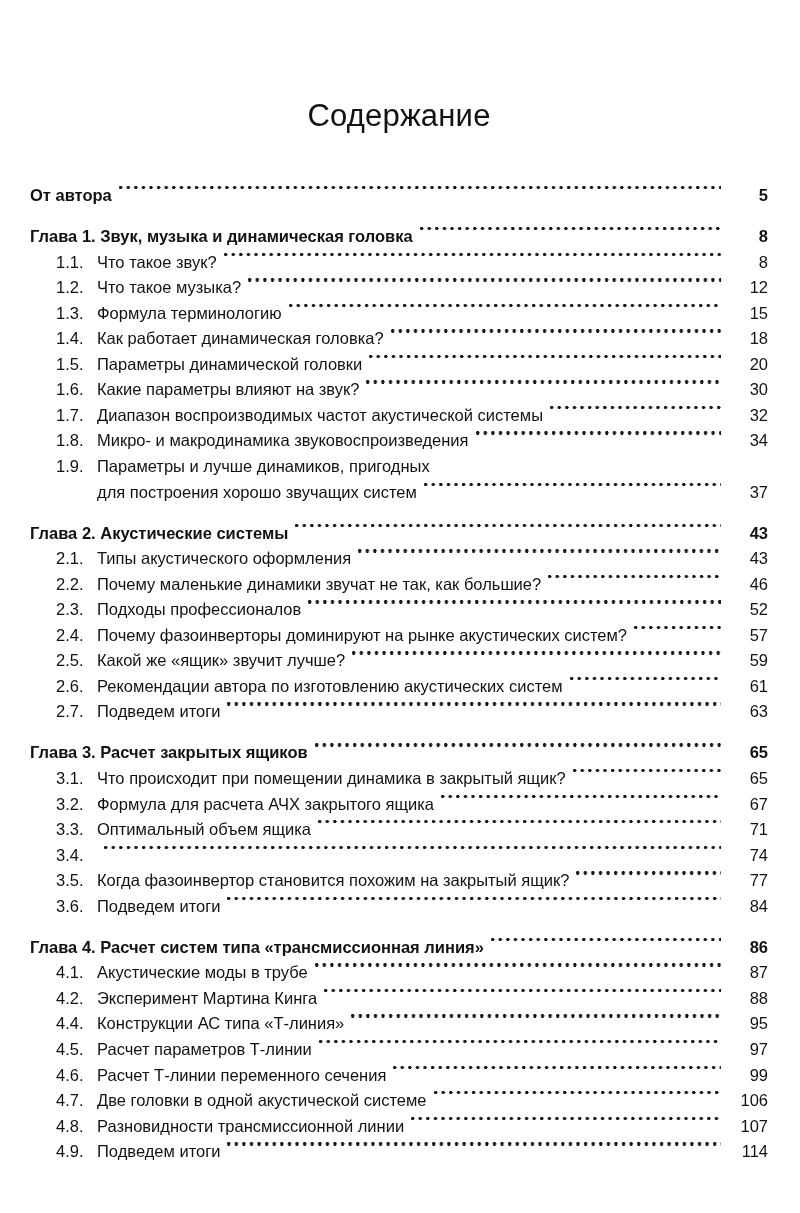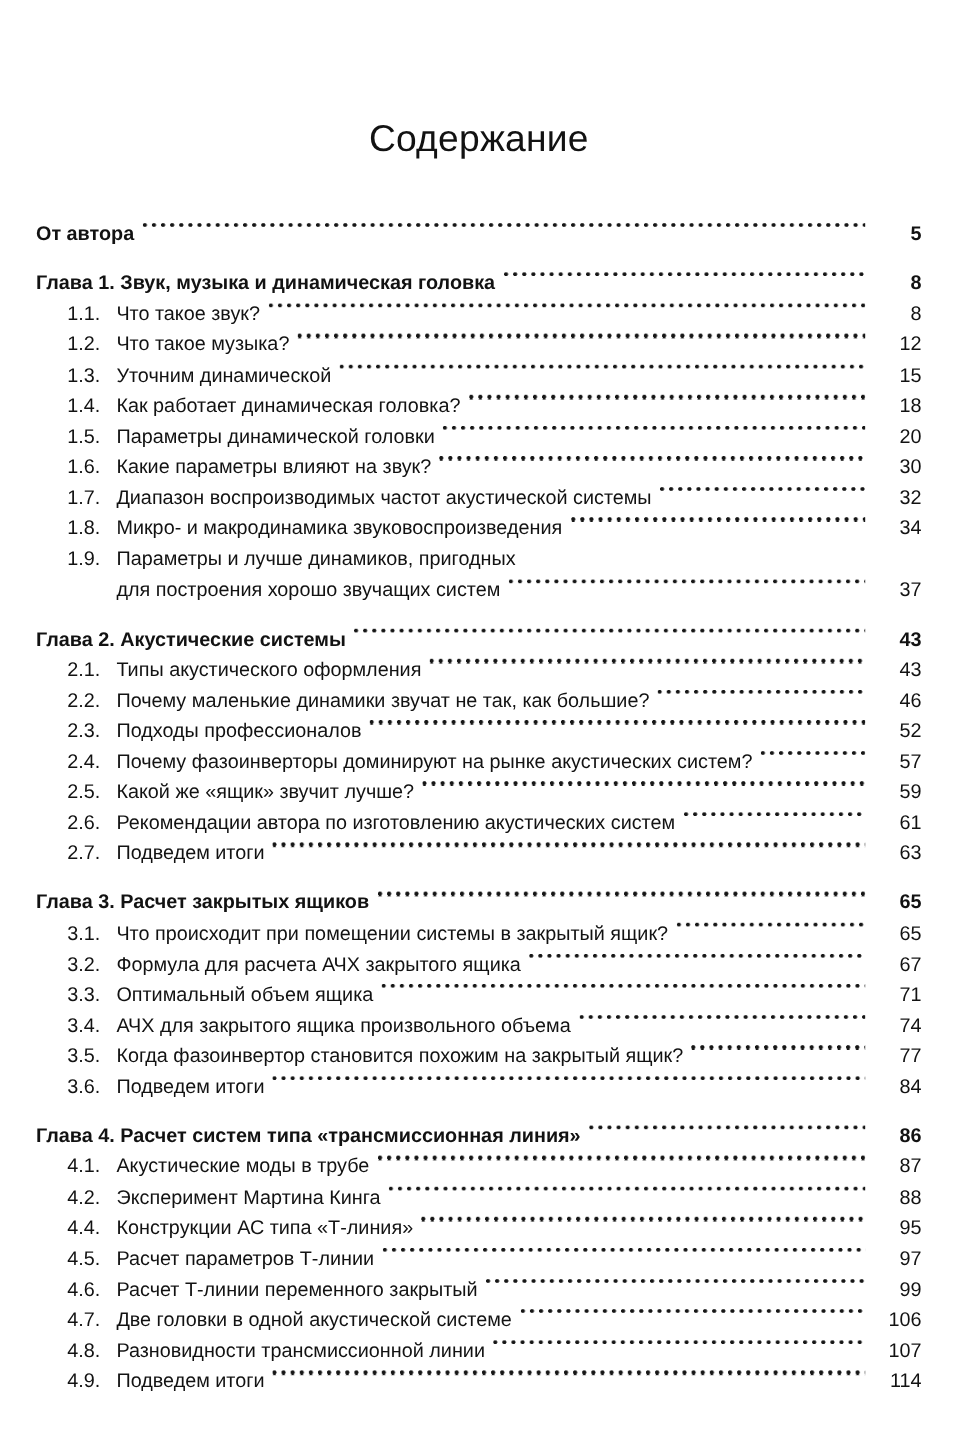--- a/index.html
+++ b/index.html
@@ -95,21 +95,21 @@
     <span class="pg">8</span>
   </div>
       <div class="row item">
     <span class="num">1.2.</span>
     <span class="label">Что такое музыка?</span>
     <span class="leader"></span>
     <span class="pg">12</span>
   </div>
       <div class="row item">
     <span class="num">1.3.</span>
-    <span class="label">Уточним динамической</span>
+    <span class="label">Формула терминологию</span>
     <span class="leader"></span>
     <span class="pg">15</span>
   </div>
       <div class="row item">
     <span class="num">1.4.</span>
     <span class="label">Как работает динамическая головка?</span>
     <span class="leader"></span>
     <span class="pg">18</span>
   </div>
       <div class="row item">
@@ -197,39 +197,38 @@
     <span class="pg">63</span>
   </div>
       <div class="row head">
 
     <span class="label">Глава 3. Расчет закрытых ящиков</span>
     <span class="leader"></span>
     <span class="pg">65</span>
   </div>
       <div class="row item">
     <span class="num">3.1.</span>
-    <span class="label">Что происходит при помещении системы в закрытый ящик?</span>
+    <span class="label">Что происходит при помещении динамика в закрытый ящик?</span>
     <span class="leader"></span>
     <span class="pg">65</span>
   </div>
       <div class="row item">
     <span class="num">3.2.</span>
     <span class="label">Формула для расчета АЧХ закрытого ящика</span>
     <span class="leader"></span>
     <span class="pg">67</span>
   </div>
       <div class="row item">
     <span class="num">3.3.</span>
     <span class="label">Оптимальный объем ящика</span>
     <span class="leader"></span>
     <span class="pg">71</span>
   </div>
       <div class="row item">
     <span class="num">3.4.</span>
-    <span class="label">АЧХ для закрытого ящика произвольного объема</span>
     <span class="leader"></span>
     <span class="pg">74</span>
   </div>
       <div class="row item">
     <span class="num">3.5.</span>
     <span class="label">Когда фазоинвертор становится похожим на закрытый ящик?</span>
     <span class="leader"></span>
     <span class="pg">77</span>
   </div>
       <div class="row item">
@@ -263,21 +262,21 @@
     <span class="pg">95</span>
   </div>
       <div class="row item">
     <span class="num">4.5.</span>
     <span class="label">Расчет параметров Т-линии</span>
     <span class="leader"></span>
     <span class="pg">97</span>
   </div>
       <div class="row item">
     <span class="num">4.6.</span>
-    <span class="label">Расчет Т-линии переменного закрытый</span>
+    <span class="label">Расчет Т-линии переменного сечения</span>
     <span class="leader"></span>
     <span class="pg">99</span>
   </div>
       <div class="row item">
     <span class="num">4.7.</span>
     <span class="label">Две головки в одной акустической системе</span>
     <span class="leader"></span>
     <span class="pg">106</span>
   </div>
       <div class="row item">

